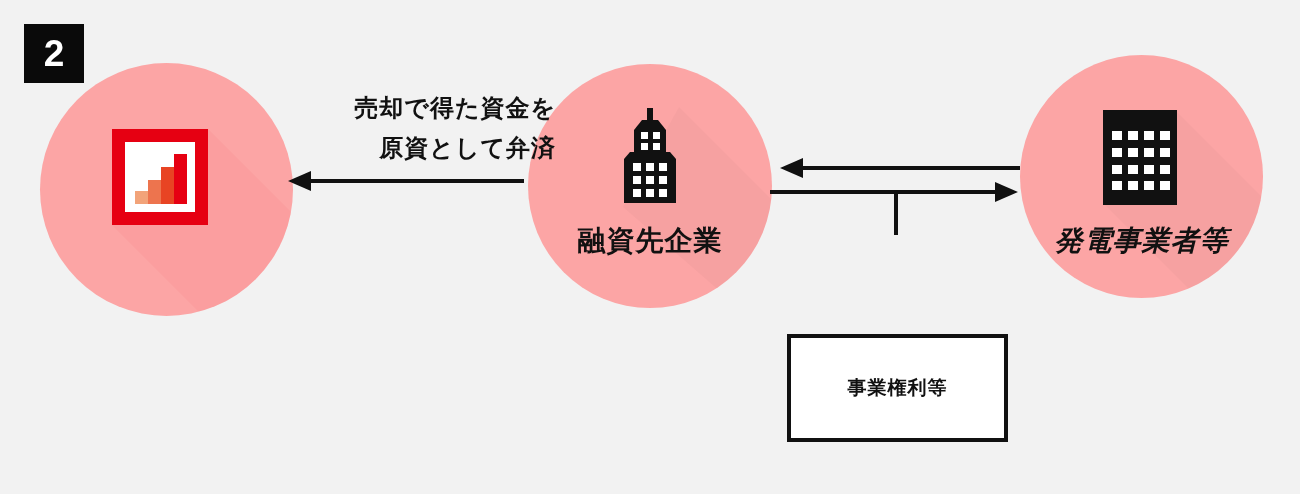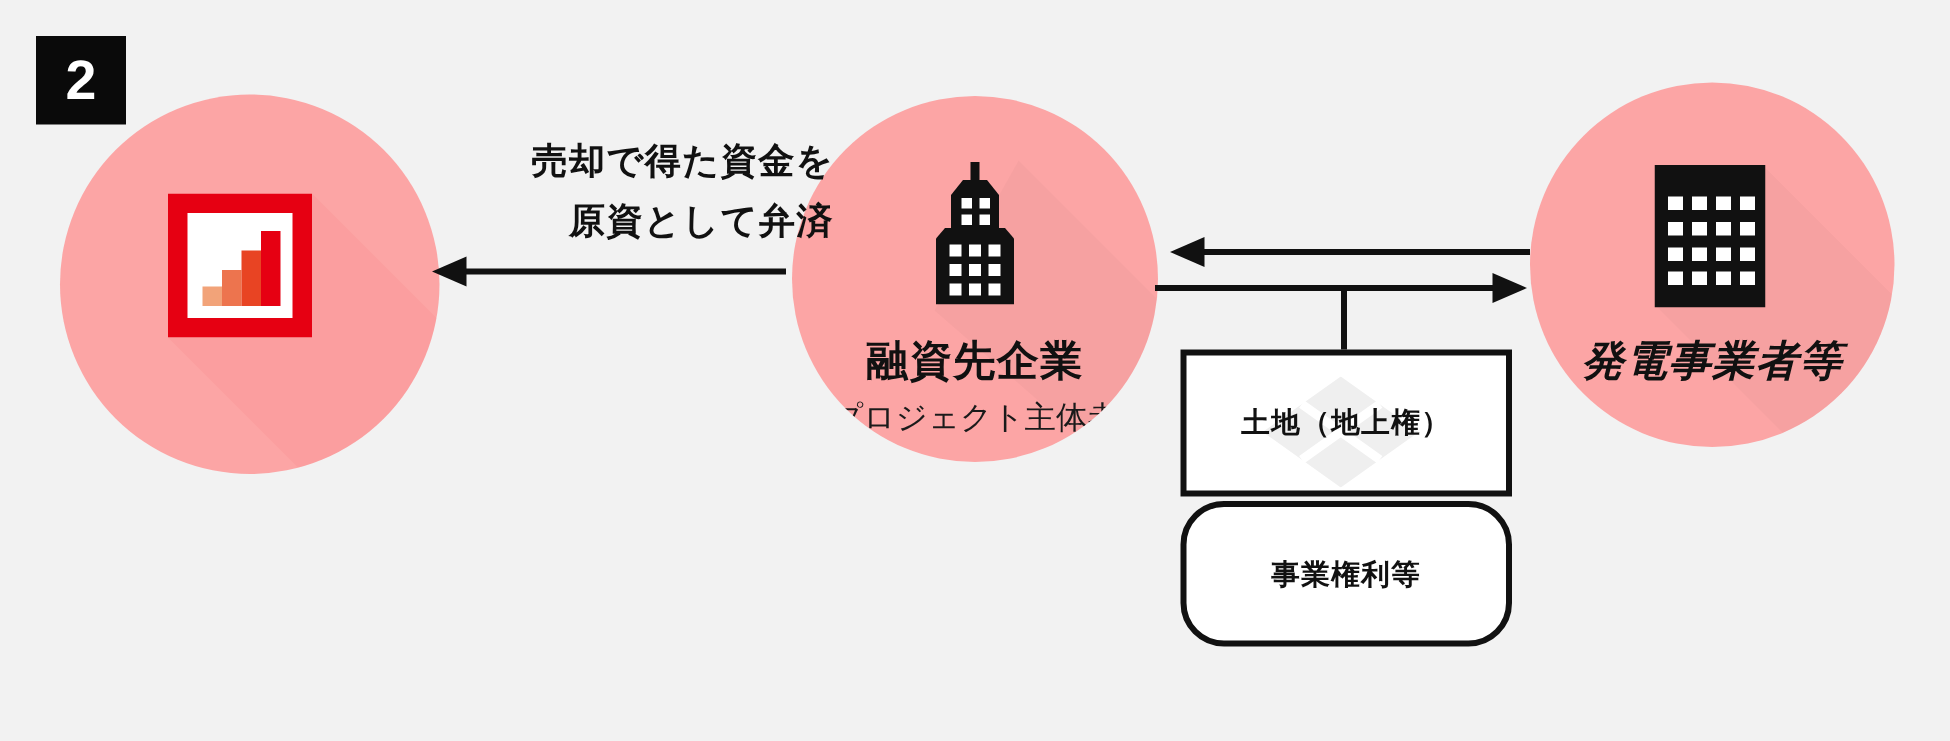--- a/index.html
+++ b/index.html
@@ -68,21 +68,21 @@
   svg.arrows polygon{fill:var(--ink);}
 
   
   .asset-box{
     position:absolute;left:787px;width:221px;
     background:#ffffff;border:4px solid var(--ink);
     display:flex;align-items:center;justify-content:center;
     overflow:hidden;
   }
   .box-land{top:233px;height:98px;}
-  .box-rights{top:334px;height:97px;border-radius:29px;}
+  .box-rights{top:334px;height:108px;}
   .asset-box .box-label{
     position:relative;z-index:2;font-weight:700;font-size:19px;letter-spacing:1px;
   }
   .asset-box svg.watermark{position:absolute;left:50%;top:50%;transform:translate(-54%,-42%);z-index:1;}
 </style>
 </head>
 <body>
 
 <div class="stage">
 
@@ -120,21 +120,20 @@
       <rect x="22" y="55" width="8" height="8" fill="#ffffff"></rect>
       <rect x="35" y="55" width="8" height="8" fill="#ffffff"></rect>
       <rect x="9" y="68" width="8" height="8" fill="#ffffff"></rect>
       <rect x="22" y="68" width="8" height="8" fill="#ffffff"></rect>
       <rect x="35" y="68" width="8" height="8" fill="#ffffff"></rect>
       <rect x="9" y="81" width="8" height="8" fill="#ffffff"></rect>
       <rect x="22" y="81" width="8" height="8" fill="#ffffff"></rect>
       <rect x="35" y="81" width="8" height="8" fill="#ffffff"></rect>
     </svg>
     <div class="node-label">融資先企業</div>
-    <div class="node-sublabel">（プロジェクト主体者）</div>
   </div>
 
   <div class="circle circle-operator">
     <svg class="shadow" width="243" height="243" viewBox="0 0 243 243">
       <polygon points="157,57 437,337 363,428 83,148" fill="rgba(17,17,17,0.025)"></polygon>
     </svg>
     <svg class="node-icon" style="left:83px;top:55px;" width="74" height="95" viewBox="0 0 74 95">
       <rect x="0" y="0" width="74" height="95" style="fill:var(--ink)"></rect>
       <rect x="9" y="21" width="10" height="9" fill="#ffffff"></rect>
       <rect x="25" y="21" width="10" height="9" fill="#ffffff"></rect>
@@ -172,25 +171,17 @@
     </g>
     <g>
       <line x1="770" y1="192" x2="998" y2="192"></line>
       <polygon points="1018,192 995,182 995,202"></polygon>
     </g>
     <g>
       <line x1="896" y1="192" x2="896" y2="235"></line>
     </g>
   </svg>
 
-  <div class="asset-box box-land">
-    <svg class="watermark" width="104" height="74" viewBox="0 0 104 74">
-      <polygon points="52,0 104,37 52,74 0,37" style="fill:var(--watermark)"></polygon>
-      <line x1="26" y1="18.5" x2="78" y2="55.5" stroke="#ffffff" stroke-width="6"></line>
-      <line x1="78" y1="18.5" x2="26" y2="55.5" stroke="#ffffff" stroke-width="6"></line>
-    </svg>
-    <span class="box-label">土地（地上権）</span>
-  </div>
   <div class="asset-box box-rights">
     <span class="box-label">事業権利等</span>
   </div>
 
 </div>
 
 </body></html>

